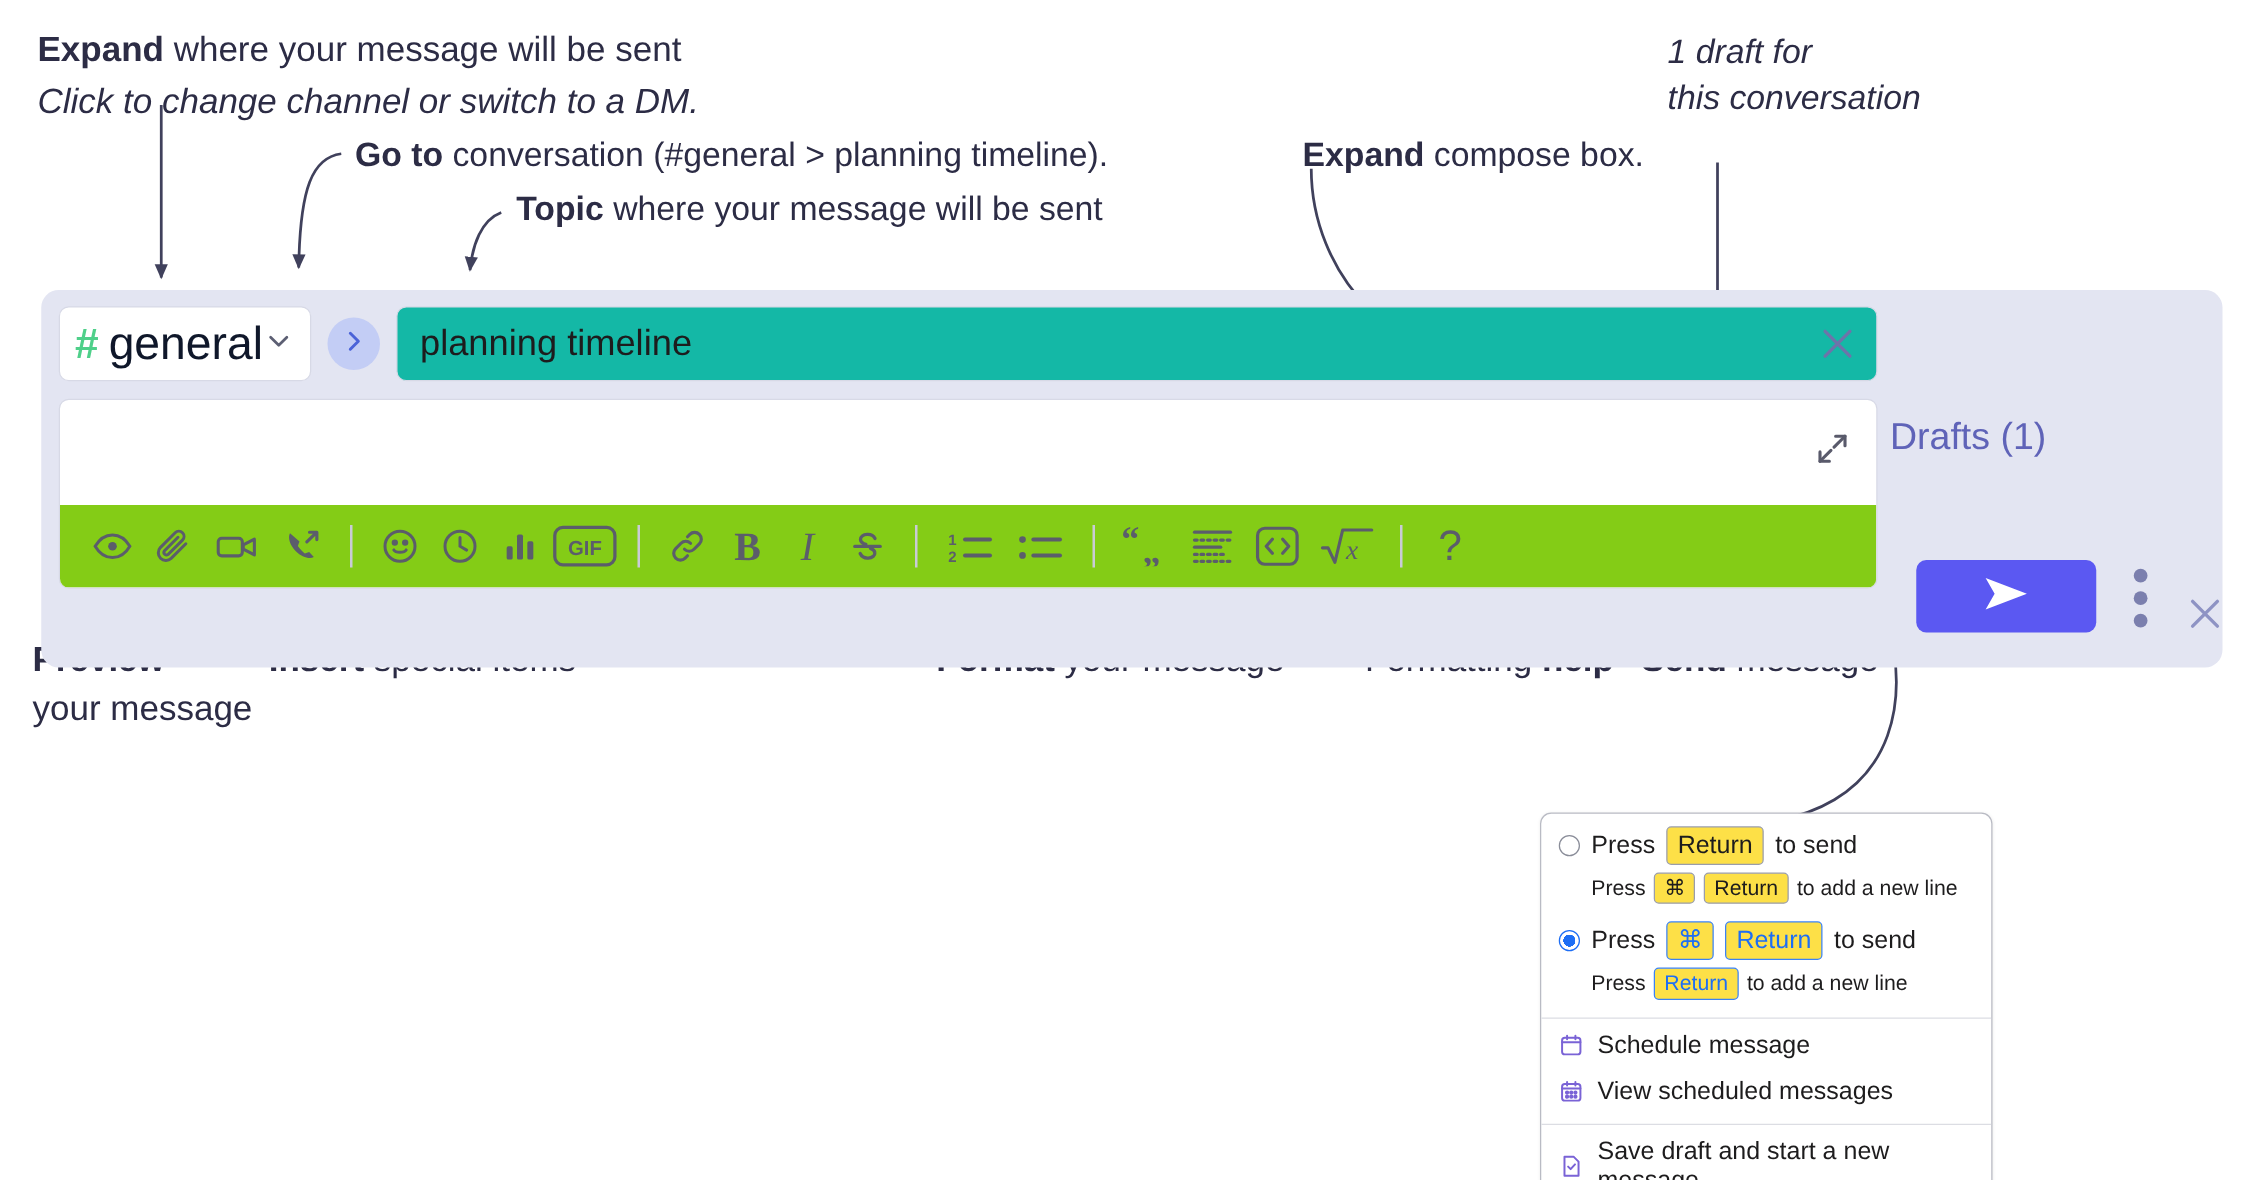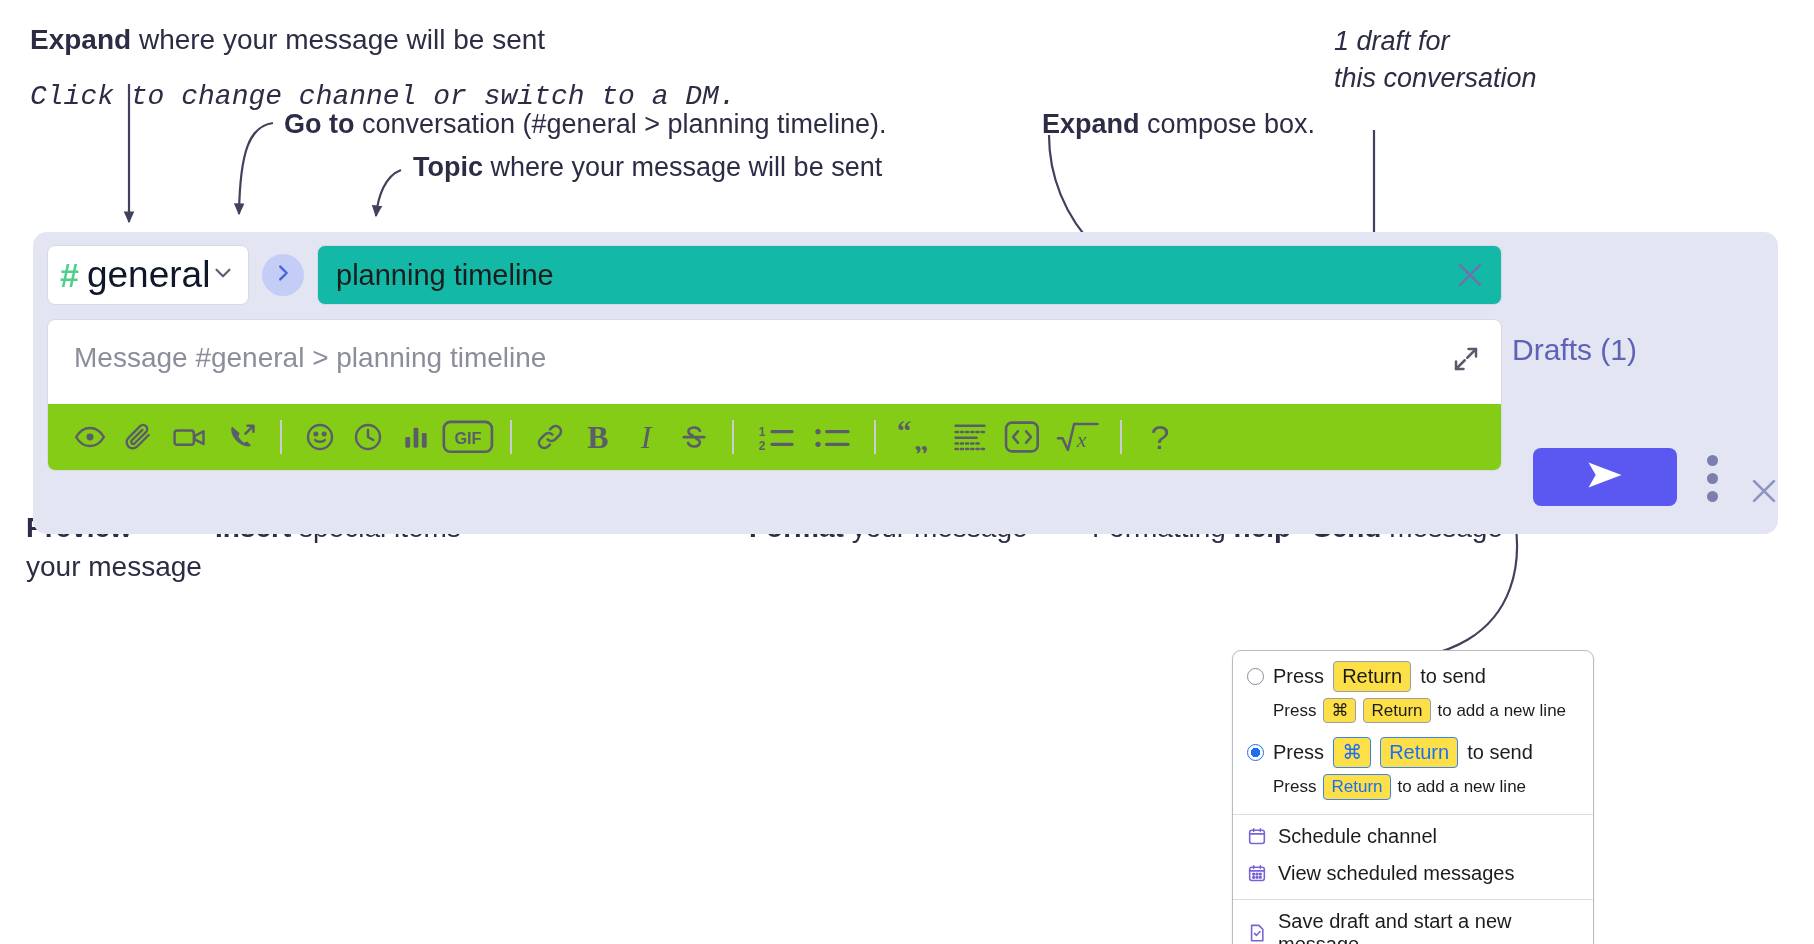--- a/index.html
+++ b/index.html
@@ -105,21 +105,21 @@
   }
   .mi-icon{width:20px;height:20px;color:#7a63d6;flex:0 0 auto;display:flex;align-items:center;}
 </style>
 </head>
 <body>
 
 <div class="stage">
 
   <div class="anno s28" style="left:30px;top:22px;">
     <div><b>Expand</b><span> where your message will be sent</span></div>
-    <div style="margin-top:21px;font-family:Liberation Mono, monospace;"><i>Click to change channel or switch to a DM.</i></div>
+    <div style="margin-top:5px;"><i>Click to change channel or switch to a DM.</i></div>
   </div>
 
   <div class="anno s27" style="left:284px;top:107px;">
     <b>Go to</b><span> conversation (#general &gt; planning timeline).</span>
   </div>
 
   <div class="anno s27" style="left:413px;top:150px;">
     <b>Topic</b><span> where your message will be sent</span>
   </div>
 
@@ -224,21 +224,20 @@
           <span class="topic-clear">
             <svg width="34" height="34" viewBox="0 0 24 24" fill="none" stroke="currentColor" stroke-width="1.9" stroke-linecap="round">
                 <path d="M5 5 L19 19 M19 5 L5 19"></path>
               </svg>
           </span>
         </div>
       </div>
 
       <div class="msgbox">
         <div class="msgarea">
-          <span class="placeholder">Message #general &gt; planning timeline</span>
           <span class="expand-btn">
             <svg width="30" height="30" viewBox="0 0 24 24" fill="none" stroke="currentColor" stroke-width="2" stroke-linecap="round" stroke-linejoin="round">
               <path d="M14 4 L20 4 L20 10"></path>
                 <path d="M20 4 L13 11"></path>
               <path d="M10 20 L4 20 L4 14"></path>
                 <path d="M4 20 L11 13"></path>
             </svg>
           </span>
         </div>
 
@@ -440,21 +439,21 @@
     <div class="menu-sep"></div>
 
     <div class="menu-item" style="padding-top:10px;">
       <span class="mi-icon">
         <svg width="20" height="20" viewBox="0 0 24 24" fill="none" stroke="currentColor" stroke-width="1.9" stroke-linecap="round">
             <rect x="3.2" y="5" width="17.6" height="16" rx="2.6"></rect>
             <path d="M3.2 9.4 L20.8 9.4"></path>
             <path d="M8 3.2 L8 6.4 M16 3.2 L16 6.4"></path>
           </svg>
       </span>
-      <span>Schedule channel</span>
+      <span>Schedule message</span>
     </div>
 
     <div class="menu-item">
       <span class="mi-icon">
         <svg width="20" height="20" viewBox="0 0 24 24" fill="none" stroke="currentColor" stroke-width="1.9" stroke-linecap="round">
             <rect x="3.2" y="5" width="17.6" height="16" rx="2.6"></rect>
             <path d="M3.2 9.4 L20.8 9.4"></path>
             <path d="M8 3.2 L8 6.4 M16 3.2 L16 6.4"></path>
             <circle cx="8" cy="13.3" r="1.1" fill="currentColor"></circle>
             <circle cx="12" cy="13.3" r="1.1" fill="currentColor"></circle>

